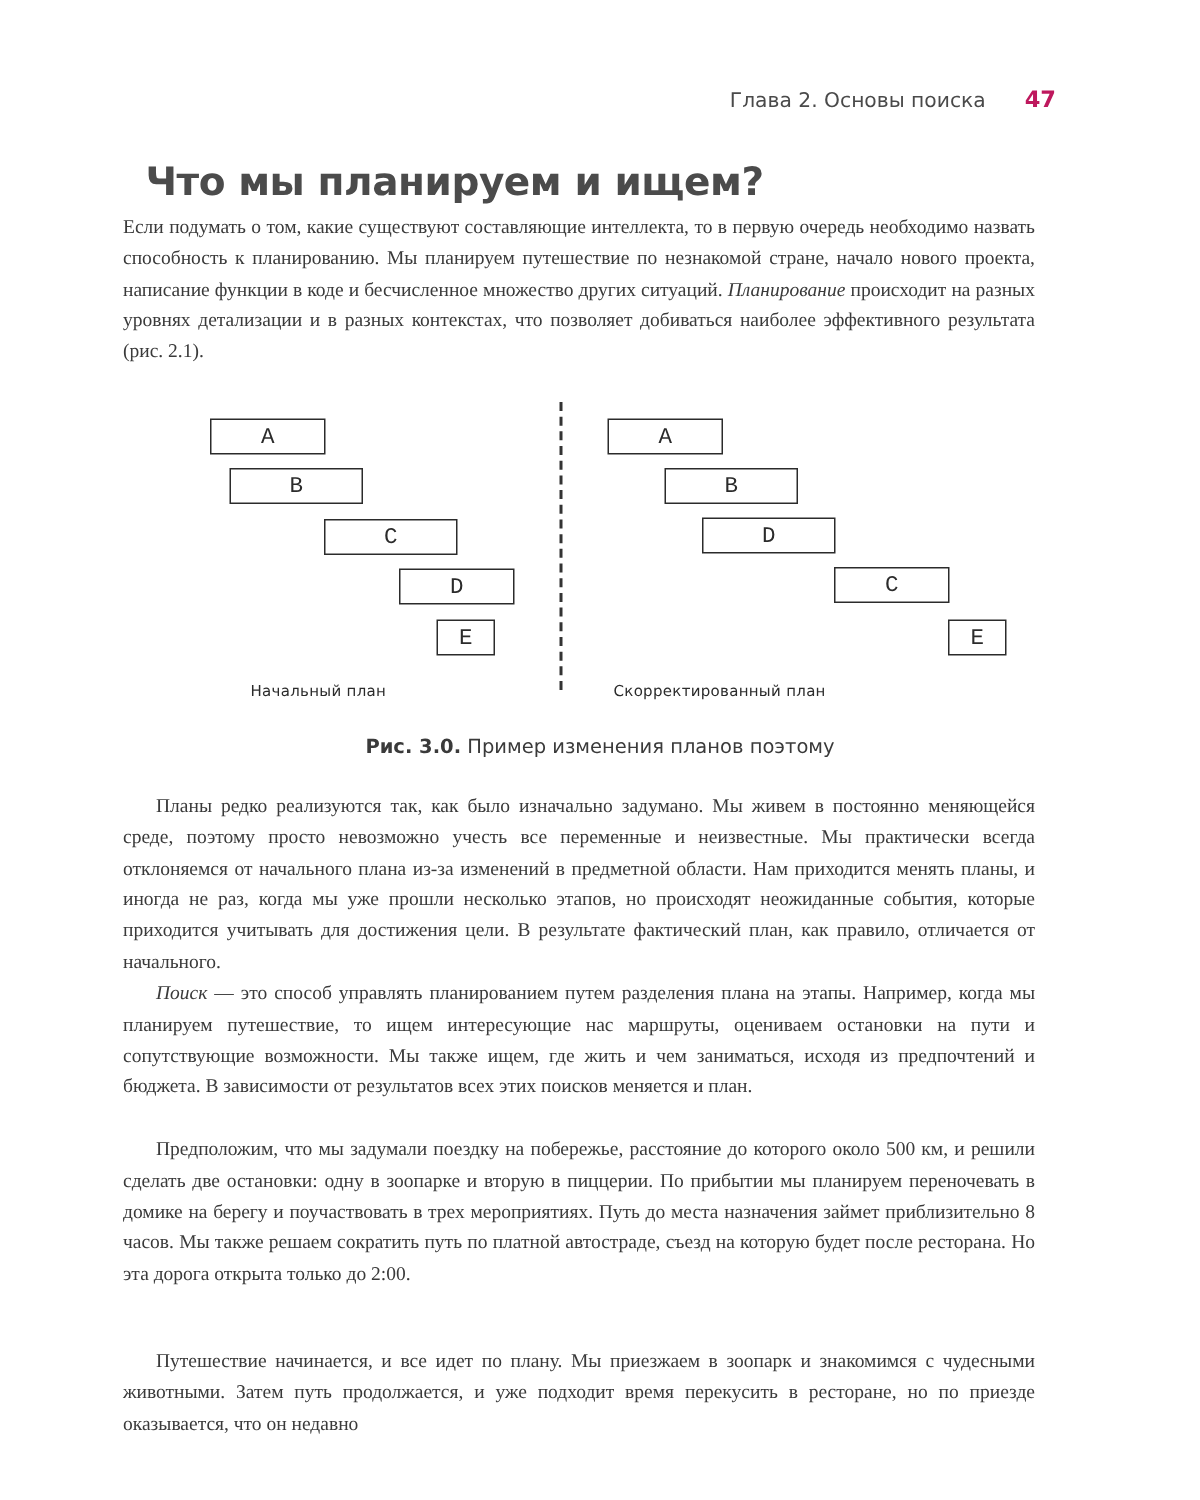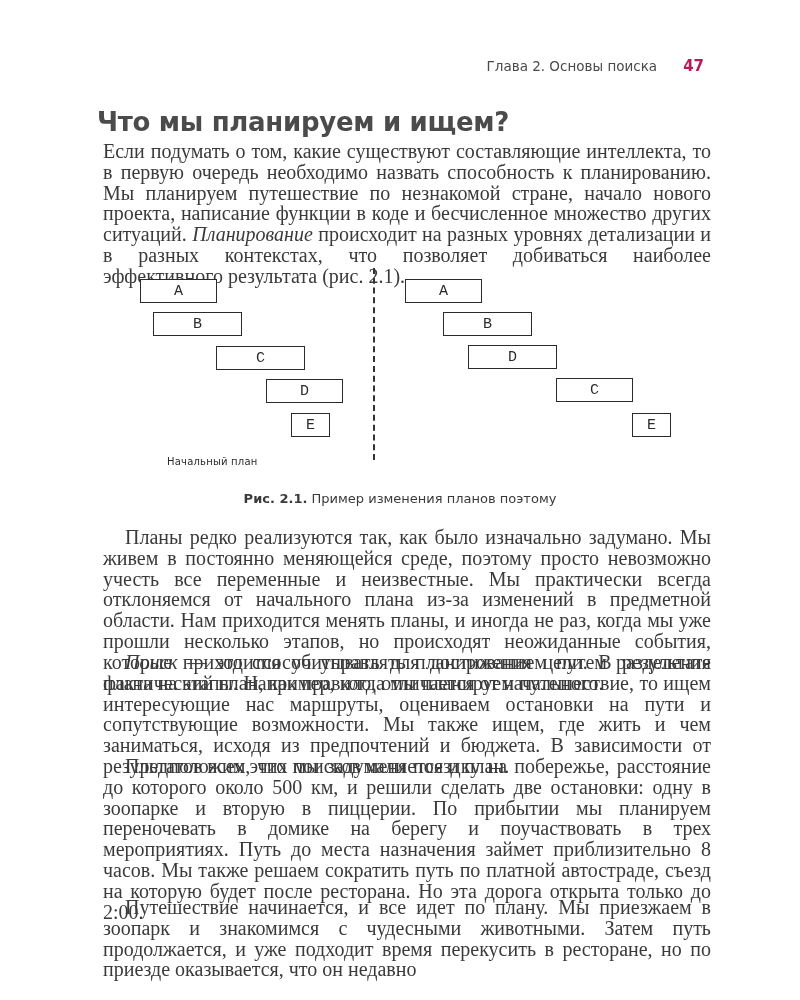--- a/index.html
+++ b/index.html
@@ -9,22 +9,22 @@
     display: flex; justify-content: flex-end; align-items: baseline;
     font-family: "DejaVu Sans", sans-serif; font-size: 13.5px; color: #4a4a4a; text-align: right;
   }
   .running-head .page-num { font-weight: bold; font-size: 15px; margin-left: 26px; color: #be185d; }
   h1.section-title {
     position: absolute; top: 107px; left: 97px; margin: 0;
     font-family: "DejaVu Sans", sans-serif; font-weight: bold; font-size: 26px; color: #4b4b4b;
     letter-spacing: -0.3px;
   }
   .para {
-    position: absolute; left: 103px; width: 608px; margin: 0;
-    font-family: "Liberation Serif", serif; font-size: 20px; line-height: 20.8px; color: #3a3a3a;
+    position: absolute; left: 82px; width: 608px; margin: 0;
+    font-family: "Liberation Serif", serif; font-size: 13px; line-height: 20.8px; color: #3a3a3a;
     text-align: justify; text-align-last: left;
   }
   .para.indent { text-indent: 22px; }
   .para em { font-style: italic; }
   .figure { position: absolute; left: 0; top: 0; width: 800px; height: 520px; pointer-events: none; }
   .task-box {
     position: absolute; border: 1.6px solid #2b2b2b; background: #fff; box-sizing: border-box;
     display: flex; align-items: center; justify-content: center;
     font-family: "Liberation Mono", monospace; font-size: 15px; color: #2b2b2b;
   }
@@ -64,21 +64,22 @@
     </div>
   <div class="divider"></div>
   <div id="right-plan">
       <div class="task-box" style="left: 405px; top: 279px; width: 77px; height: 24px;">A</div>
       <div class="task-box" style="left: 443px; top: 312px; width: 89px; height: 24px;">B</div>
       <div class="task-box" style="left: 468px; top: 345px; width: 89px; height: 24px;">D</div>
       <div class="task-box" style="left: 556px; top: 378px; width: 77px; height: 24px;">C</div>
       <div class="task-box" style="left: 632px; top: 413px; width: 39px; height: 24px;">E</div>
     </div>
   <div class="plan-label" style="left:167px;">Начальный план</div>
-  <div class="caption"><b>Рис. 2.1.</b><span> Пример изменения планов поэтому</span></div>
+  <div class="plan-label" style="left:409px;">Скорректированный план</div>
+  <div class="caption"><b>Рис. 3.0.</b><span> Пример изменения планов поэтому</span></div>
 </div>
 
 <p class="para indent" style="top:527px;">Планы редко реализуются так, как было изначально задумано. Мы живем в постоянно меняющейся среде, поэтому просто невозможно учесть все переменные и неизвестные. Мы практически всегда отклоняемся от начального плана из-за изменений в предметной области. Нам приходится менять планы, и иногда не раз, когда мы уже прошли несколько этапов, но происходят неожиданные события, которые приходится учитывать для достижения цели. В результате фактический план, как правило, отличается от начального.</p>
 
 <p class="para indent" style="top:652px;"><em>Поиск</em><span> — это способ управлять планированием путем разделения плана на этапы. Например, когда мы планируем путешествие, то ищем интересующие нас маршруты, оцениваем остановки на пути и сопутствующие возможности. Мы также ищем, где жить и чем заниматься, исходя из предпочтений и бюджета. В зависимости от результатов всех этих поисков меняется и план.</span></p>
 
 <p class="para indent" style="top:756px;">Предположим, что мы задумали поездку на побережье, расстояние до которого около 500 км, и решили сделать две остановки: одну в зоопарке и вторую в пиццерии. По прибытии мы планируем переночевать в домике на берегу и поучаствовать в трех мероприятиях. Путь до места назначения займет приблизительно 8 часов. Мы также решаем сократить путь по платной автостраде, съезд на которую будет после ресторана. Но эта дорога открыта только до 2:00.</p>
 
 <p class="para indent" style="top:860px;margin-top:37px;">Путешествие начинается, и все идет по плану. Мы приезжаем в зоопарк и знакомимся с чудесными животными. Затем путь продолжается, и уже подходит время перекусить в ресторане, но по приезде оказывается, что он недавно</p>
 

